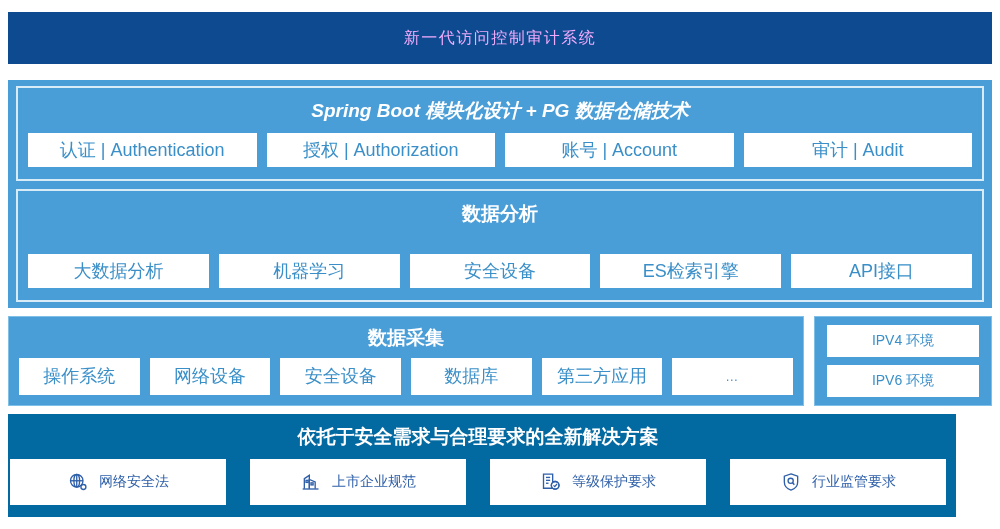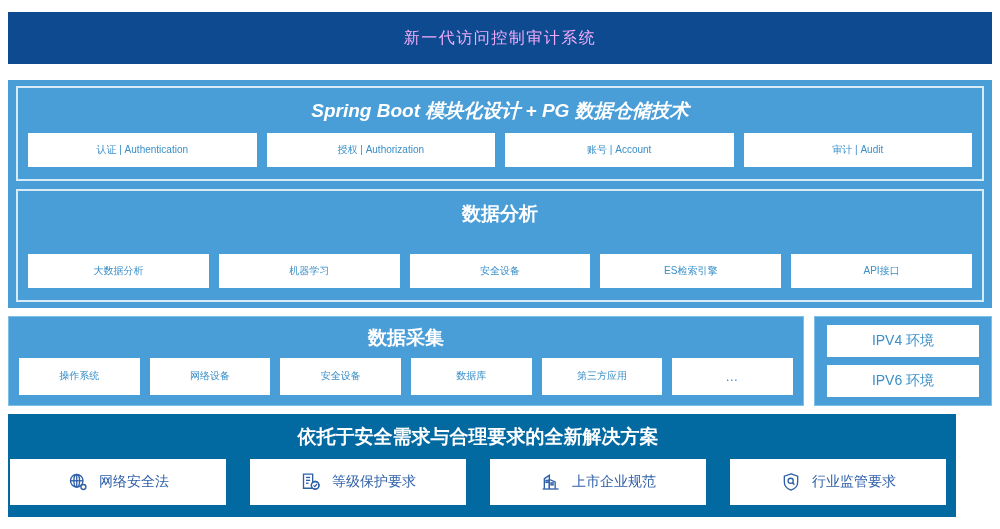--- a/index.html
+++ b/index.html
@@ -46,21 +46,21 @@
   .group-title.plain { font-size: 19px; padding: 6px 0 28px; }
 
   .chips {
     display: flex; gap: 10px; flex: 1;
   }
   .chip {
     flex: 1;
     background: #ffffff;
     display: flex; align-items: center; justify-content: center;
     color: #3a8fc8;
-    font-size: 10px;
+    font-size: 18px;
     min-height: 34px;
   }
 
   
   .collect-row {
     position: absolute; left: 8px; top: 316px;
     width: 984px; height: 90px;
     display: flex; gap: 10px;
   }
   .collect-main {
@@ -170,48 +170,48 @@
             <line x1="10.5" y1="3" x2="10.5" y2="18"></line>
             <circle cx="18.5" cy="18" r="3" fill="#ffffff"></circle>
           </svg>
         </span>
         <span>网络安全法</span>
       </div>
 
       <div class="chip">
         <span class="chip-icon">
           <svg width="20" height="20" viewBox="0 0 24 24" fill="none" stroke="#2e5fa8" stroke-width="1.6">
+            <path d="M4 20V8l6-4v16"></path>
+            <path d="M10 20V9l7 3v8"></path>
+            <line x1="2" y1="20.4" x2="21" y2="20.4"></line>
+            <rect x="6" y="10" width="2.5" height="2.5"></rect>
+            <rect x="12" y="13" width="2.5" height="2.5"></rect>
+          </svg>
+        </span>
+        <span>上市企业规范</span>
+      </div>
+
+      <div class="chip">
+        <span class="chip-icon">
+          <svg width="20" height="20" viewBox="0 0 24 24" fill="none" stroke="#2e5fa8" stroke-width="1.6">
             <path d="M3 2.5h11v17H3z"></path>
             <line x1="6" y1="6.5" x2="11" y2="6.5"></line>
             <line x1="6" y1="10" x2="11" y2="10"></line>
             <line x1="6" y1="13.5" x2="9" y2="13.5"></line>
             <circle cx="17" cy="16" r="4.6" fill="#ffffff"></circle>
             <circle cx="17" cy="16" r="4.6"></circle>
             <path d="M15 16l1.5 1.6L19.2 14.4" stroke-width="1.5"></path>
           </svg>
         </span>
         <span>等级保护要求</span>
       </div>
 
       <div class="chip">
         <span class="chip-icon">
           <svg width="20" height="20" viewBox="0 0 24 24" fill="none" stroke="#2e5fa8" stroke-width="1.6">
-            <path d="M4 20V8l6-4v16"></path>
-            <path d="M10 20V9l7 3v8"></path>
-            <line x1="2" y1="20.4" x2="21" y2="20.4"></line>
-            <rect x="6" y="10" width="2.5" height="2.5"></rect>
-            <rect x="12" y="13" width="2.5" height="2.5"></rect>
-          </svg>
-        </span>
-        <span>上市企业规范</span>
-      </div>
-
-      <div class="chip">
-        <span class="chip-icon">
-          <svg width="20" height="20" viewBox="0 0 24 24" fill="none" stroke="#2e5fa8" stroke-width="1.6">
             <path d="M12 2.2l8 2.8v7.1c0 4.6-3.3 8.2-8 9.7-4.7-1.5-8-5.1-8-9.7V5z"></path>
             <circle cx="11.6" cy="10.6" r="3.1"></circle>
             <line x1="13.9" y1="12.9" x2="16" y2="15.2" stroke-width="1.8"></line>
           </svg>
         </span>
         <span>行业监管要求</span>
       </div>
 
     </div>
   </div>

